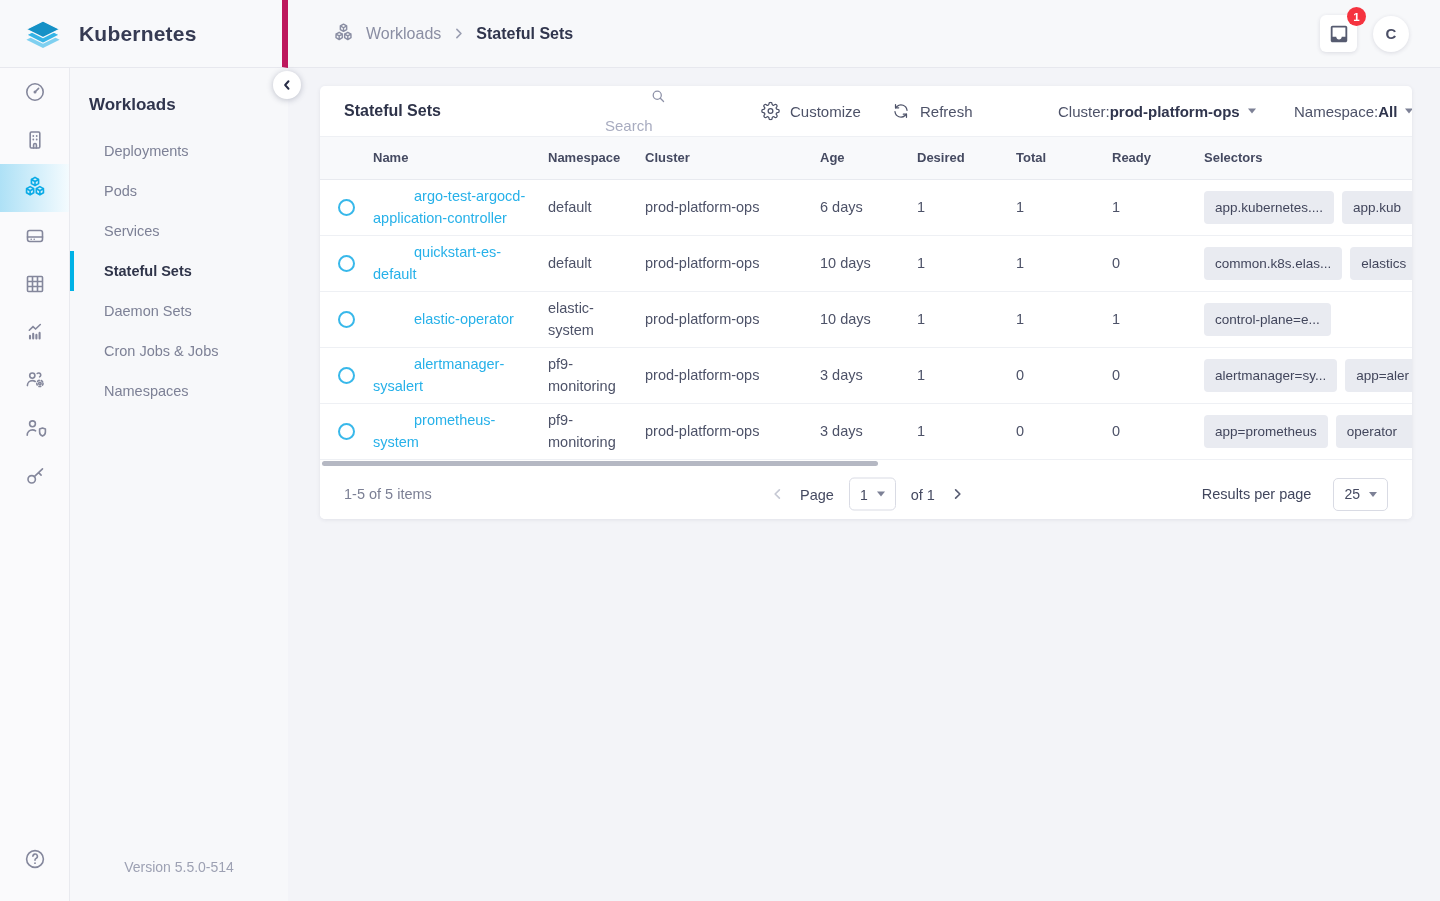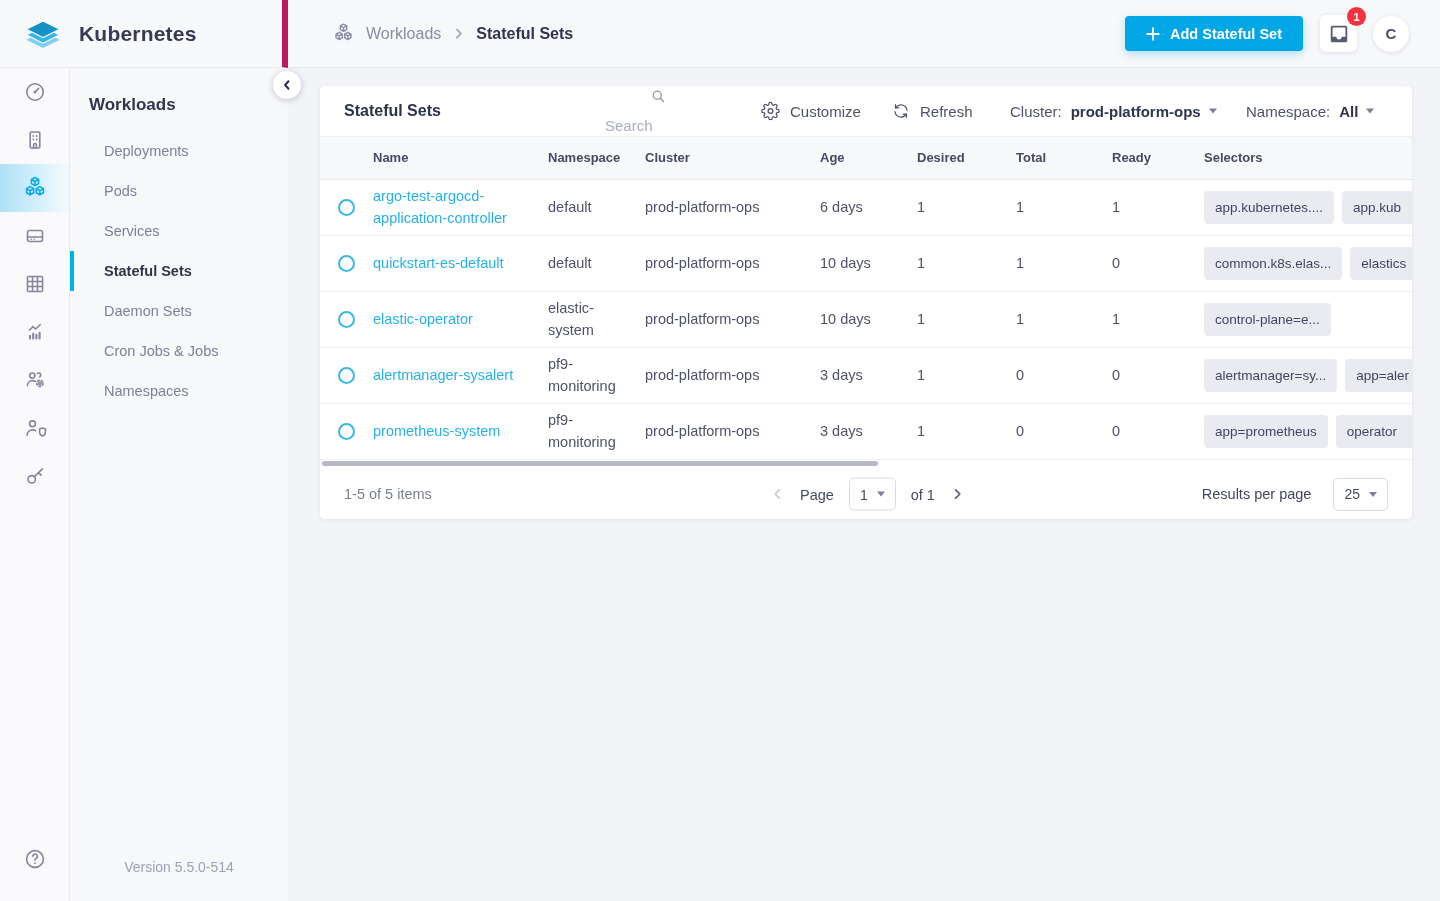--- a/index.html
+++ b/index.html
@@ -68,37 +68,37 @@
   .card-toolbar { height:50px; position:relative; }
   .tb { position:absolute; top:50%; transform:translateY(-50%); display:flex; align-items:center; }
   .card-title { left:24px; font-size:16px; font-weight:700; color:#2e3349; }
   .search-box { left:283px; gap:11px; color:#8e92a8;flex-direction:column; }
   .search-box input { border:none; outline:none; background:transparent; width:110px;
                       font-family:inherit; font-size:15px; color:#3c4157; }
   .search-box input::placeholder { color:#a8acc0; }
   .toolbar-action { gap:10px; font-size:15px; color:#4d5268; cursor:pointer; }
   .customize { left:441px; }
   .refresh { left:572px; }
-  .filter { gap:9px; font-size:15px; }
+  .filter { font-size:15px;margin-left:48px; }
   .cluster-filter { left:690px; }
   .namespace-filter { left:926px; }
   .filter-label { color:#4d5268; }
   .filter-value { font-weight:700; color:#30354d; cursor:pointer; display:flex; align-items:center; gap:8px; }
   .caret { width:0; height:0; border-left:4.5px solid transparent; border-right:4.5px solid transparent;
            border-top:5.5px solid #7d8196; }
 
   .tgrid { display:grid; grid-template-columns:53px 175px 97px 175px 97px 99px 96px 92px 1fr; align-items:center; }
   .thead { height:44px; background:#f8f9fb; border-top:1px solid #eef0f4; border-bottom:1px solid #e8eaef;
            font-size:13px; font-weight:700; color:#454a61; }
   .trow { min-height:56px; border-bottom:1px solid #eef0f4; font-size:14.5px; color:#4d5268; background:#fff; }
   .cell { padding-right:10px; line-height:1.45; }
   .c-check { display:flex; justify-content:center; padding-right:0; }
   .radio { width:17px; height:17px; border:2px solid #38b8ea; border-radius:50%; background:#fff;
            display:inline-block; cursor:pointer; }
-  .c-name a { color:#27b1e9; text-decoration:none; cursor:pointer; overflow-wrap:break-word; }
+  .c-name a { color:#27b1e9; text-decoration:none; cursor:pointer; overflow-wrap:break-word;margin-left:41px; }
   .c-selectors { display:flex; gap:8px; overflow:hidden; white-space:nowrap; padding-right:0; align-self:center; }
   .chip { flex:0 0 auto; background:#e9ebf1; border-radius:4px; padding:7px 11px;
           font-size:13.5px; color:#42465c; }
   .c-selectors .chip:nth-child(2) { padding-right:90px; }
 
   .hscroll { height:9px; position:relative; background:#fff; }
   .hscroll-thumb { position:absolute; left:2px; top:1px; width:556px; height:5px; border-radius:3px;
                    background:#b5b8c3; cursor:pointer; }
 
   .tfoot { height:50px; display:flex; align-items:center; padding:0 24px; position:relative;
@@ -246,28 +246,20 @@
         </span>
         <span class="crumb-parent">Workloads</span>
         <span>
           <svg width="13" height="13" viewBox="0 0 16 16" fill="none" stroke="#9a9eb1" stroke-width="2" stroke-linecap="round" stroke-linejoin="round">
             <polyline points="6 3 11 8 6 13"></polyline>
           </svg>
         </span>
         <span class="crumb-current">Stateful Sets</span>
       </div>
       <div class="header-actions">
-        <button class="add-btn">
-          <span>
-            <svg width="14" height="14" viewBox="0 0 14 14" fill="none" stroke="#fff" stroke-width="1.8" stroke-linecap="round">
-              <path d="M7 1.2v11.6M1.2 7h11.6"></path>
-            </svg>
-          </span>
-          <span>Add Stateful Set</span>
-        </button>
         <div class="icon-btn">
           <span>
             <svg width="22" height="22" viewBox="0 0 24 24">
               <path fill="#565b70" fill-rule="evenodd" d="M19 3H4.99c-1.1 0-1.98.9-1.98 2L3 19c0 1.1.89 2 1.99 2H19c1.1 0 2-.9 2-2V5c0-1.1-.9-2-2-2zm0 12h-4c0 1.66-1.35 3-3 3s-3-1.34-3-3H4.99V5H19v10z"></path>
             </svg>
           </span>
           <span class="badge">1</span>
         </div>
         <div class="avatar">C</div>
       </div>

